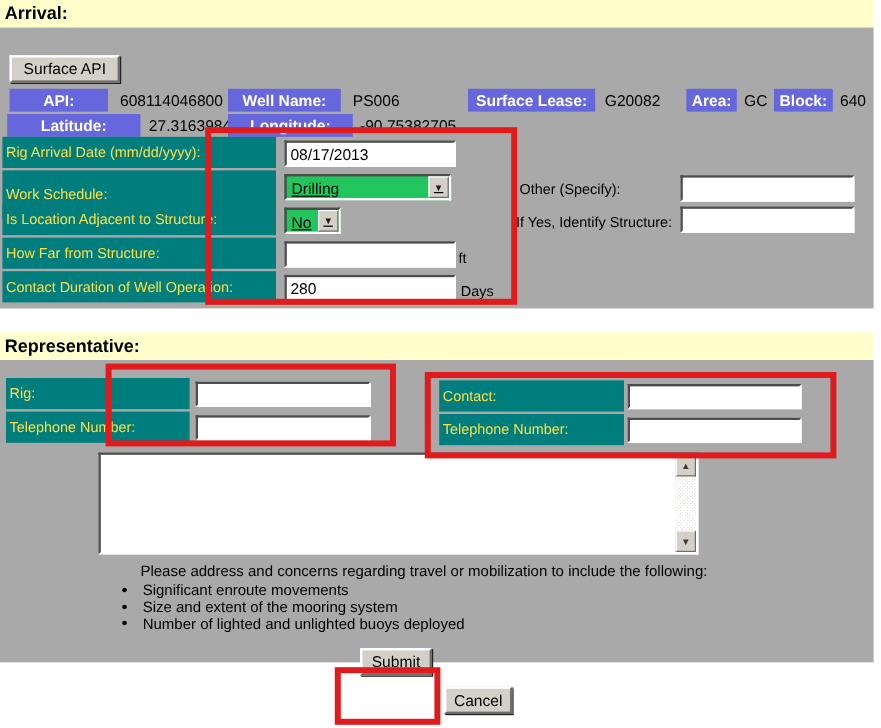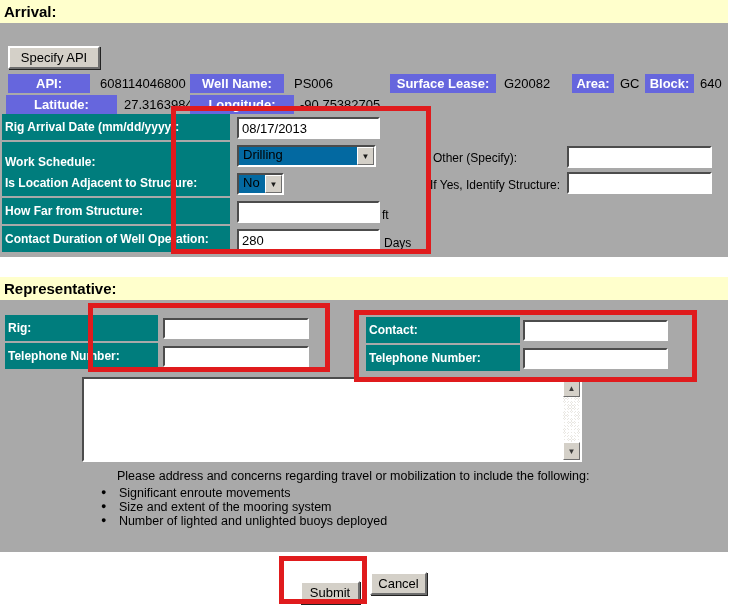--- a/index.html
+++ b/index.html
@@ -14,31 +14,31 @@
 
   .btn3d { background:#D4D0C8; border-top:2px solid #FFFFFF; border-left:2px solid #FFFFFF;
     border-bottom:2px solid #6e6e6e; border-right:2px solid #6e6e6e;
     box-shadow:1px 1px 0 #222; font-size:13px; color:#000; text-align:center; cursor:default;
     font-family:"Liberation Sans", sans-serif; }
 
   .blue-label { background:#6666DD; color:#FFFFFF; font-weight:bold; font-size:13px;
     text-align:center; height:19px; line-height:19px; }
   .info-val { color:#000; font-size:13px; height:19px; line-height:19px; white-space:nowrap; }
 
-  .teal { background:#007D7D; color:#ffffff; font-weight:bold; font-size:12px;
+  .teal { background:#007D7D; color:#fde047; font-weight:normal; font-size:12px;
     padding-left:3px; display:flex; align-items:center; }
 
   .tb { background:#FFFFFF; border-top:2px solid #4c4c4c; border-left:2px solid #4c4c4c;
     border-bottom:2px solid #FFFFFF; border-right:2px solid #FFFFFF;
     font-size:13px; color:#000; padding:1px 3px; font-family:"Liberation Sans", sans-serif; }
   input.tb { outline:none; }
 
-  .fake-select { background:#0369a1; border-top:2px solid #4c4c4c; border-left:2px solid #4c4c4c;
+  .fake-select { background:#22c55e; border-top:2px solid #4c4c4c; border-left:2px solid #4c4c4c;
     border-bottom:2px solid #FFFFFF; border-right:2px solid #FFFFFF; display:flex;
-    align-items:flex-start; font-size:13px; color:#000; }
+    align-items:flex-end; font-size:13px; color:#000;text-decoration:underline; }
   .fake-select .sel-text { flex:1; padding-left:4px; white-space:nowrap; overflow:hidden; }
   .fake-select .sel-btn { width:17px; align-self:stretch; background:#D4D0C8;
     border-top:1px solid #fff; border-left:1px solid #fff;
     border-bottom:1px solid #6e6e6e; border-right:1px solid #6e6e6e;
     display:flex; align-items:center; justify-content:center;
     font-size:8px; color:#1b1b1b; }
 
   .plain-label { color:#000; font-size:12px; white-space:nowrap; }
 
   .redbox { border:5px solid #E01B1D; background:transparent; pointer-events:none; z-index:50; }
@@ -59,21 +59,21 @@
 <body>
 
 <div id="screen">
 
   <div class="abs section-header" style="top:0;">
     <span>Arrival:</span>
   </div>
 
   <div class="abs panel" style="top:23px; height:234px;"></div>
 
-  <button class="abs btn3d" style="left:8px; top:46px; width:92px; height:23px;">Specify API</button>
+  <button class="abs btn3d" style="left:8px; top:46px; width:92px; height:23px;">Surface API</button>
 
   <div class="abs blue-label" style="left:8px; top:74px; width:82px;">API:</div>
   <div class="abs info-val" style="left:100px; top:74px;">608114046800</div>
   <div class="abs blue-label" style="left:190px; top:74px; width:94px;">Well Name:</div>
   <div class="abs info-val" style="left:294px; top:74px;">PS006</div>
   <div class="abs blue-label" style="left:390px; top:74px; width:106px;">Surface Lease:</div>
   <div class="abs info-val" style="left:504px; top:74px;">G20082</div>
   <div class="abs blue-label" style="left:572px; top:74px; width:42px;">Area:</div>
   <div class="abs info-val" style="left:620px; top:74px;">GC</div>
   <div class="abs blue-label" style="left:645px; top:74px; width:49px;">Block:</div>
@@ -148,21 +148,21 @@
   </div>
   <div class="abs" style="left:101px; top:497px;">
     <span class="bullet-dot" style="font-size:9px; vertical-align:2px;">●</span>
     <span class="note" style="margin-left:8px;">Size and extent of the mooring system</span>
   </div>
   <div class="abs" style="left:101px; top:511px;">
     <span class="bullet-dot" style="font-size:9px; vertical-align:2px;">●</span>
     <span class="note" style="margin-left:8px;">Number of lighted and unlighted buoys deployed</span>
   </div>
 
-  <button class="abs btn3d" style="left:300px; top:540px; width:60px; height:23px;margin-top:41px;">Submit</button>
+  <button class="abs btn3d" style="left:300px; top:540px; width:60px; height:23px;">Submit</button>
   <button class="abs btn3d" style="left:370px; top:572px; width:57px; height:23px;">Cancel</button>
 
   <div class="abs redbox" style="left:171px; top:106px; width:260px; height:148px;"></div>
   <div class="abs redbox" style="left:88px; top:303px; width:242px; height:69px;"></div>
   <div class="abs redbox" style="left:354px; top:310px; width:343px; height:72px;"></div>
   <div class="abs redbox" style="left:279px; top:556px; width:88px; height:48px;"></div>
 
 </div>
 
 </body></html>

